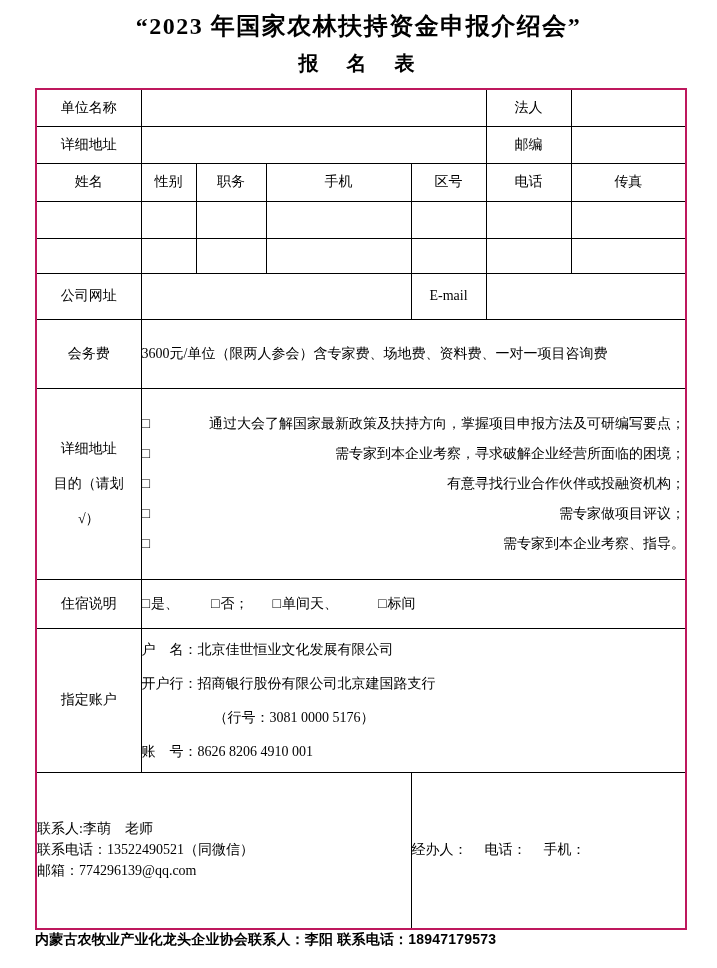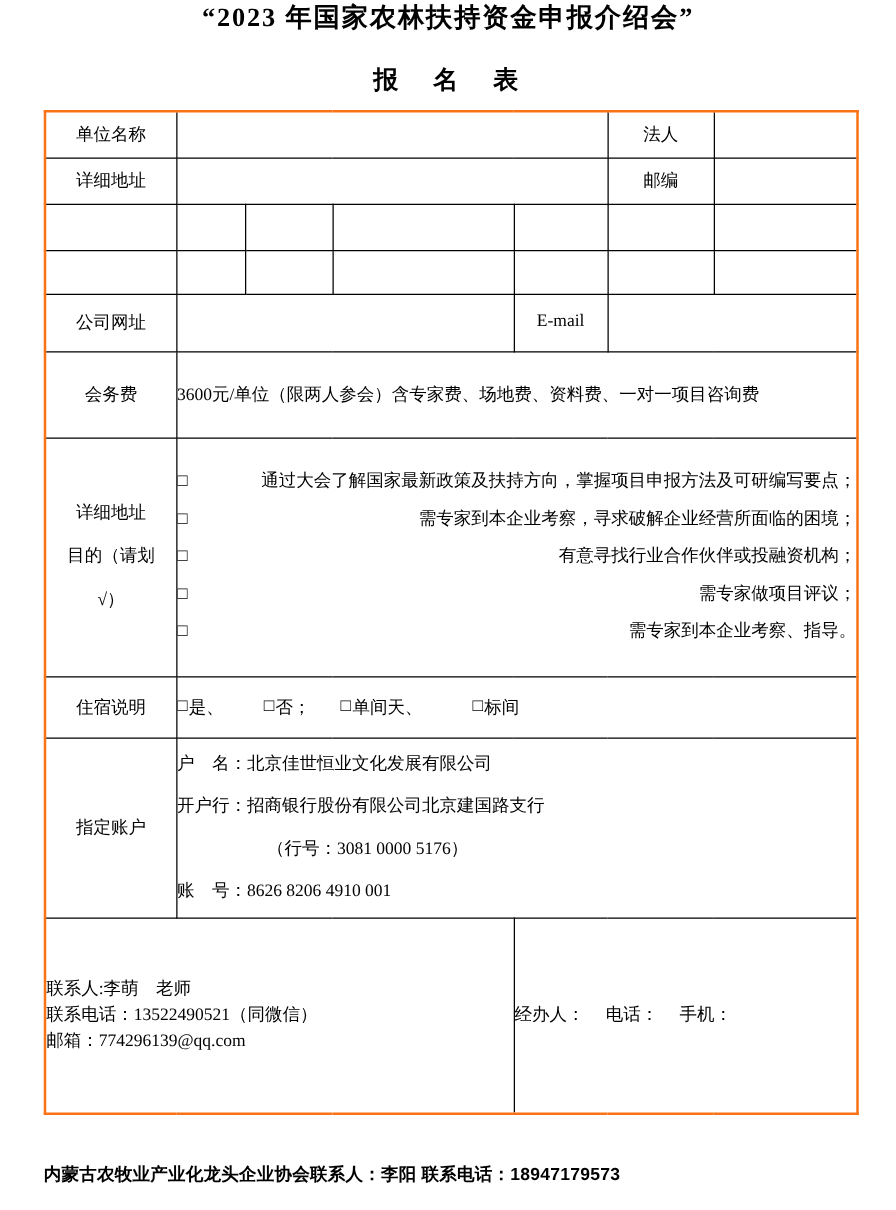--- a/index.html
+++ b/index.html
@@ -2,31 +2,31 @@
 <html><head>
 <meta charset="utf-8">
 <style>
   html,body{margin:0;padding:0;}
   body{
     width:717px;height:968px;position:relative;background:#ffffff;
     font-family:"Liberation Serif","DejaVu Serif",serif;color:#000;
     overflow:hidden;
   }
   .doc-title{
-    position:absolute;top:0;left:0;width:717px;text-align:center;
-    font-size:21px;font-weight:bold;letter-spacing:1.5px;
+    position:absolute;top:10px;left:0;width:717px;text-align:center;
+    font-size:24px;font-weight:bold;letter-spacing:1.5px;
   }
   .form-title{
     position:absolute;top:50px;left:0;width:717px;text-align:center;
     font-size:20px;font-weight:bold;letter-spacing:4px;
   }
   table.reg{
     position:absolute;left:35px;top:88px;width:650px;
     border-collapse:collapse;table-layout:fixed;
-    border:2px solid #f97316;
+    border:2px solid #be185d;
   }
   table.reg td{
     border:1px solid #000;font-size:14px;vertical-align:middle;
     padding:0;overflow:hidden;
   }
   td.lab{text-align:center;}
   td.hdr{text-align:center;}
   tr.h37{height:37px} tr.h38{height:38px} tr.h35{height:35px}
   tr.h46{height:46px} tr.h69{height:69px} tr.h191{height:191px}
   tr.h49{height:49px} tr.h144{height:144px} tr.h157{height:157px}
@@ -85,20 +85,29 @@
     <td></td>
   </tr>
 
   <tr class="h37">
     <td class="lab">详细地址</td>
     <td colspan="4"></td>
     <td class="lab">邮编</td>
     <td></td>
   </tr>
 
+  <tr class="h38">
+    <td class="hdr">姓名</td>
+    <td class="hdr">性别</td>
+    <td class="hdr">职务</td>
+    <td class="hdr">手机</td>
+    <td class="hdr">区号</td>
+    <td class="hdr">电话</td>
+    <td class="hdr">传真</td>
+  </tr>
 
   <tr class="h37">
     <td></td>
     <td></td>
     <td></td>
     <td></td>
     <td></td>
     <td></td>
     <td></td>
   </tr>

